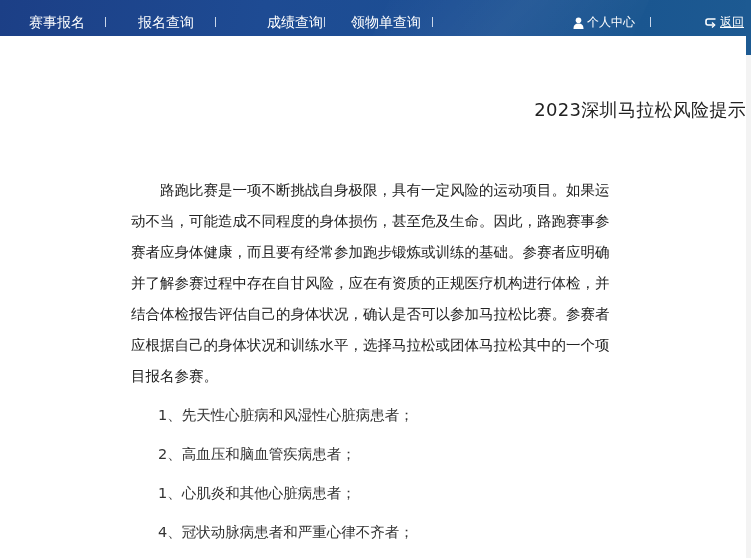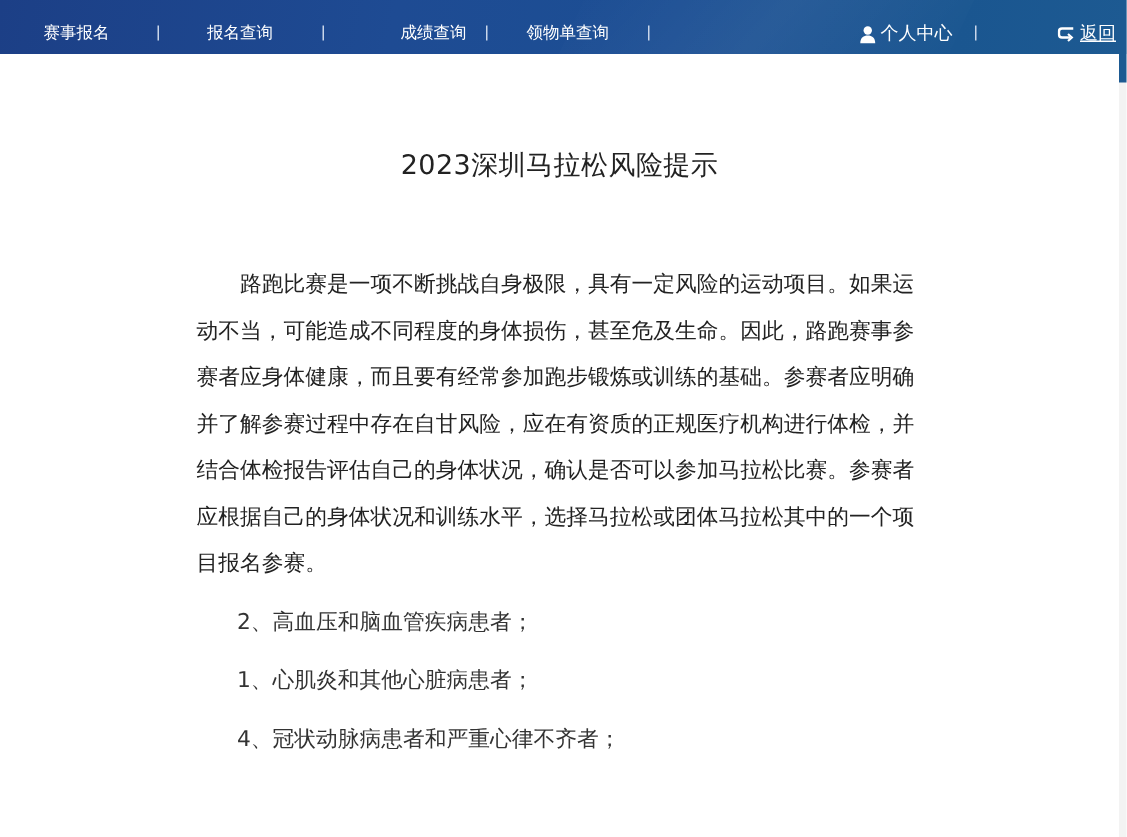--- a/index.html
+++ b/index.html
@@ -19,34 +19,34 @@
     transform:skewX(-25deg);
   }
   .right-strip {
     position:absolute; left:746px; top:0; width:5px; height:558px; background:#f3f3f3;
   }
   .right-strip .top {
     position:absolute; left:0; top:0; width:5px; height:55px; background:#1d5a92;
   }
   .nav-item {
     position:absolute; top:0; height:36px; line-height:44px;
-    color:#ffffff; font-size:11px; white-space:nowrap; cursor:pointer;
+    color:#ffffff; font-size:14px; white-space:nowrap; cursor:pointer;
   }
   .sep {
     position:absolute; top:17px; width:1px; height:10px; background:#c9d6ea;
   }
   .user-area {
     position:absolute; top:0; height:36px; line-height:44px; color:#fff; font-size:12px;
   }
   .icon { display:inline-block; vertical-align:middle; margin-right:3px; }
   .content {
     position:absolute; left:0; top:36px; width:746px; height:522px; background:#fff;
   }
   .title {
-    position:absolute; left:0; width:746px; top:62px; text-align:center;
+    position:absolute; left:0; width:746px; top:62px; text-align:right;
     font-size:18px; color:#222; letter-spacing:0.3px;
   }
   .article {
     position:absolute; left:131px; top:139px; width:490px;
     font-size:14.5px; color:#222; line-height:31px;
   }
   .article p { margin:0; }
   .indent { text-indent:29px; }
   .li { padding-left:27px; color:#333; margin-top:8px !important; }
 </style>
@@ -81,17 +81,18 @@
 </div>
 
 <div class="right-strip">
   <div class="top"></div>
 </div>
 
 <div class="content">
   <div class="title">2023深圳马拉松风险提示</div>
   <div class="article">
     <p class="indent">路跑比赛是一项不断挑战自身极限，具有一定风险的运动项目。如果运动不当，可能造成不同程度的身体损伤，甚至危及生命。因此，路跑赛事参赛者应身体健康，而且要有经常参加跑步锻炼或训练的基础。参赛者应明确并了解参赛过程中存在自甘风险，应在有资质的正规医疗机构进行体检，并结合体检报告评估自己的身体状况，确认是否可以参加马拉松比赛。参赛者应根据自己的身体状况和训练水平，选择马拉松或团体马拉松其中的一个项目报名参赛。</p>
+    <p class="li">1、先天性心脏病和风湿性心脏病患者；</p>
     <p class="li">2、高血压和脑血管疾病患者；</p>
     <p class="li">1、心肌炎和其他心脏病患者；</p>
     <p class="li">4、冠状动脉病患者和严重心律不齐者；</p>
   </div>
 </div>
 
 </body></html>

